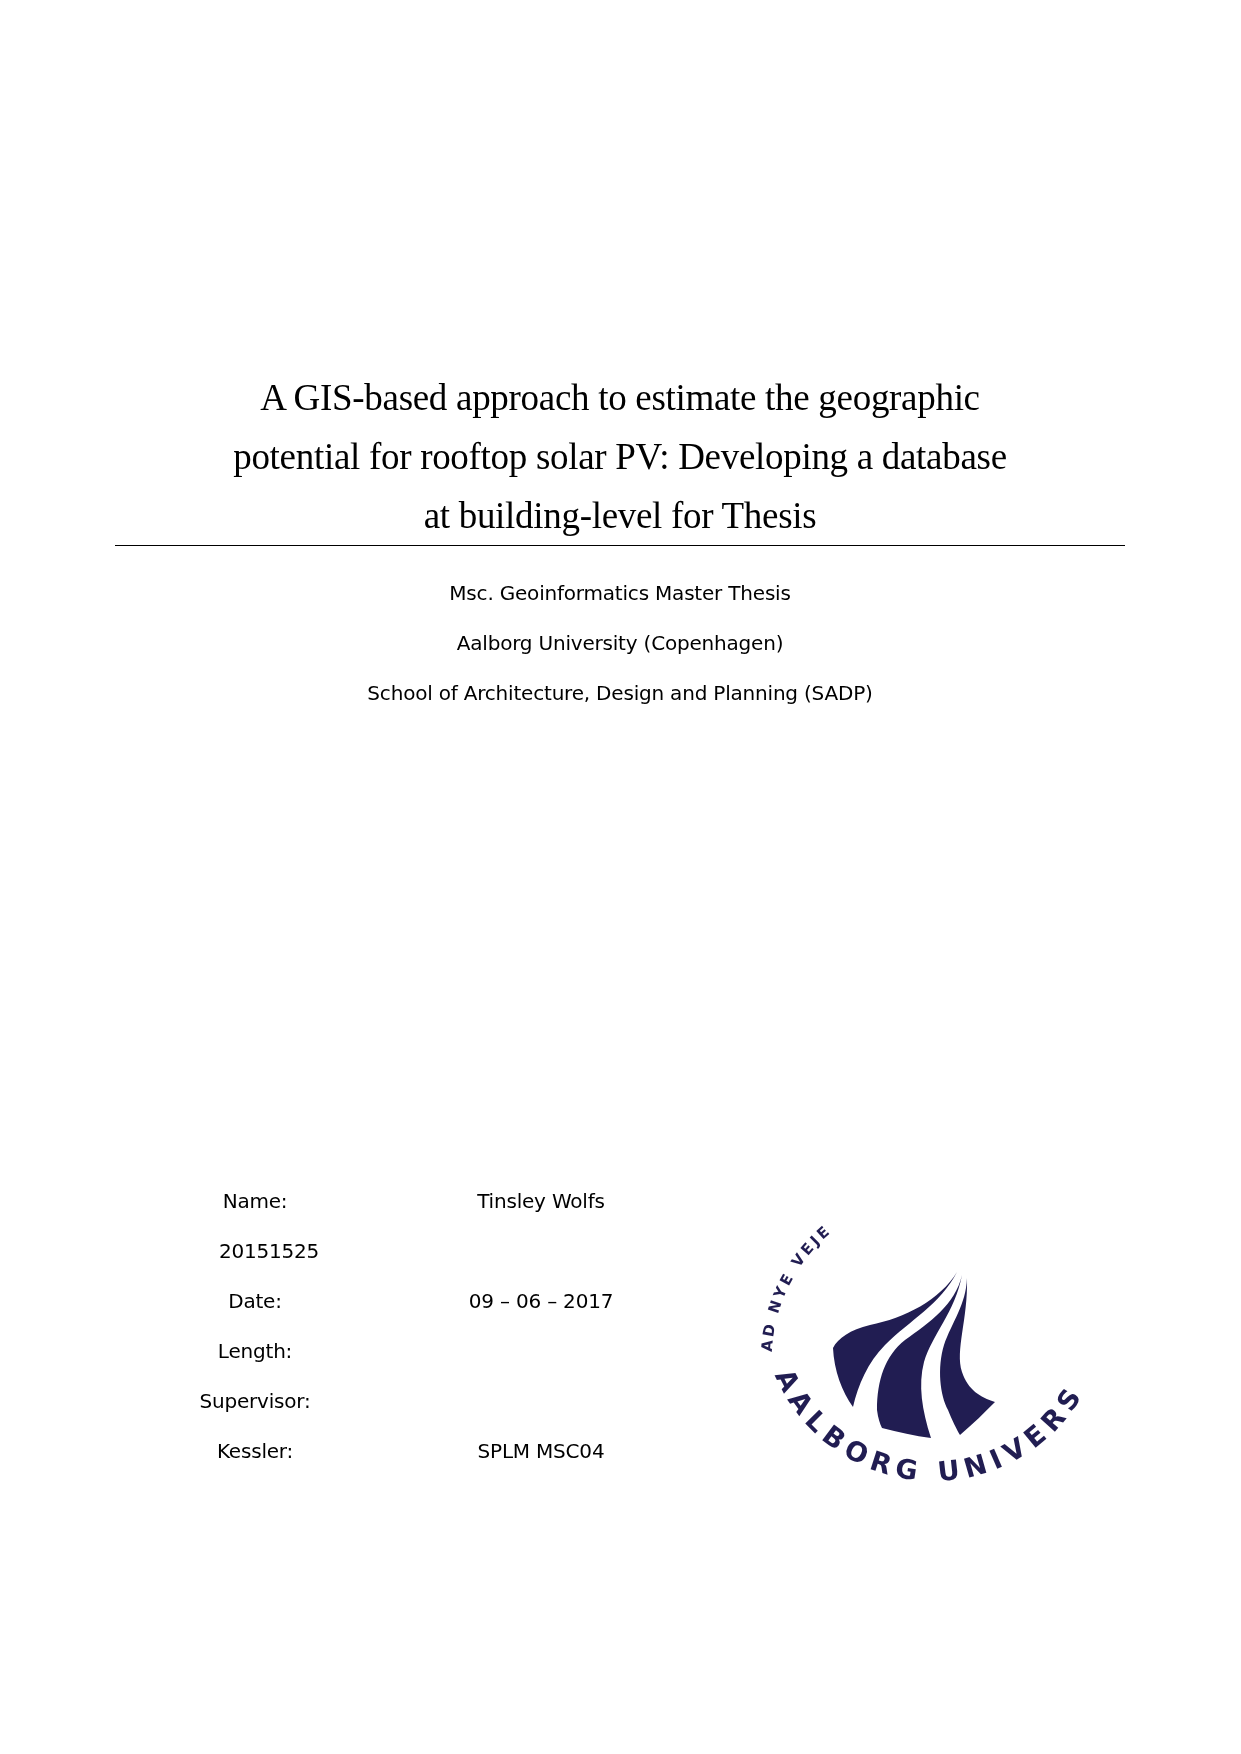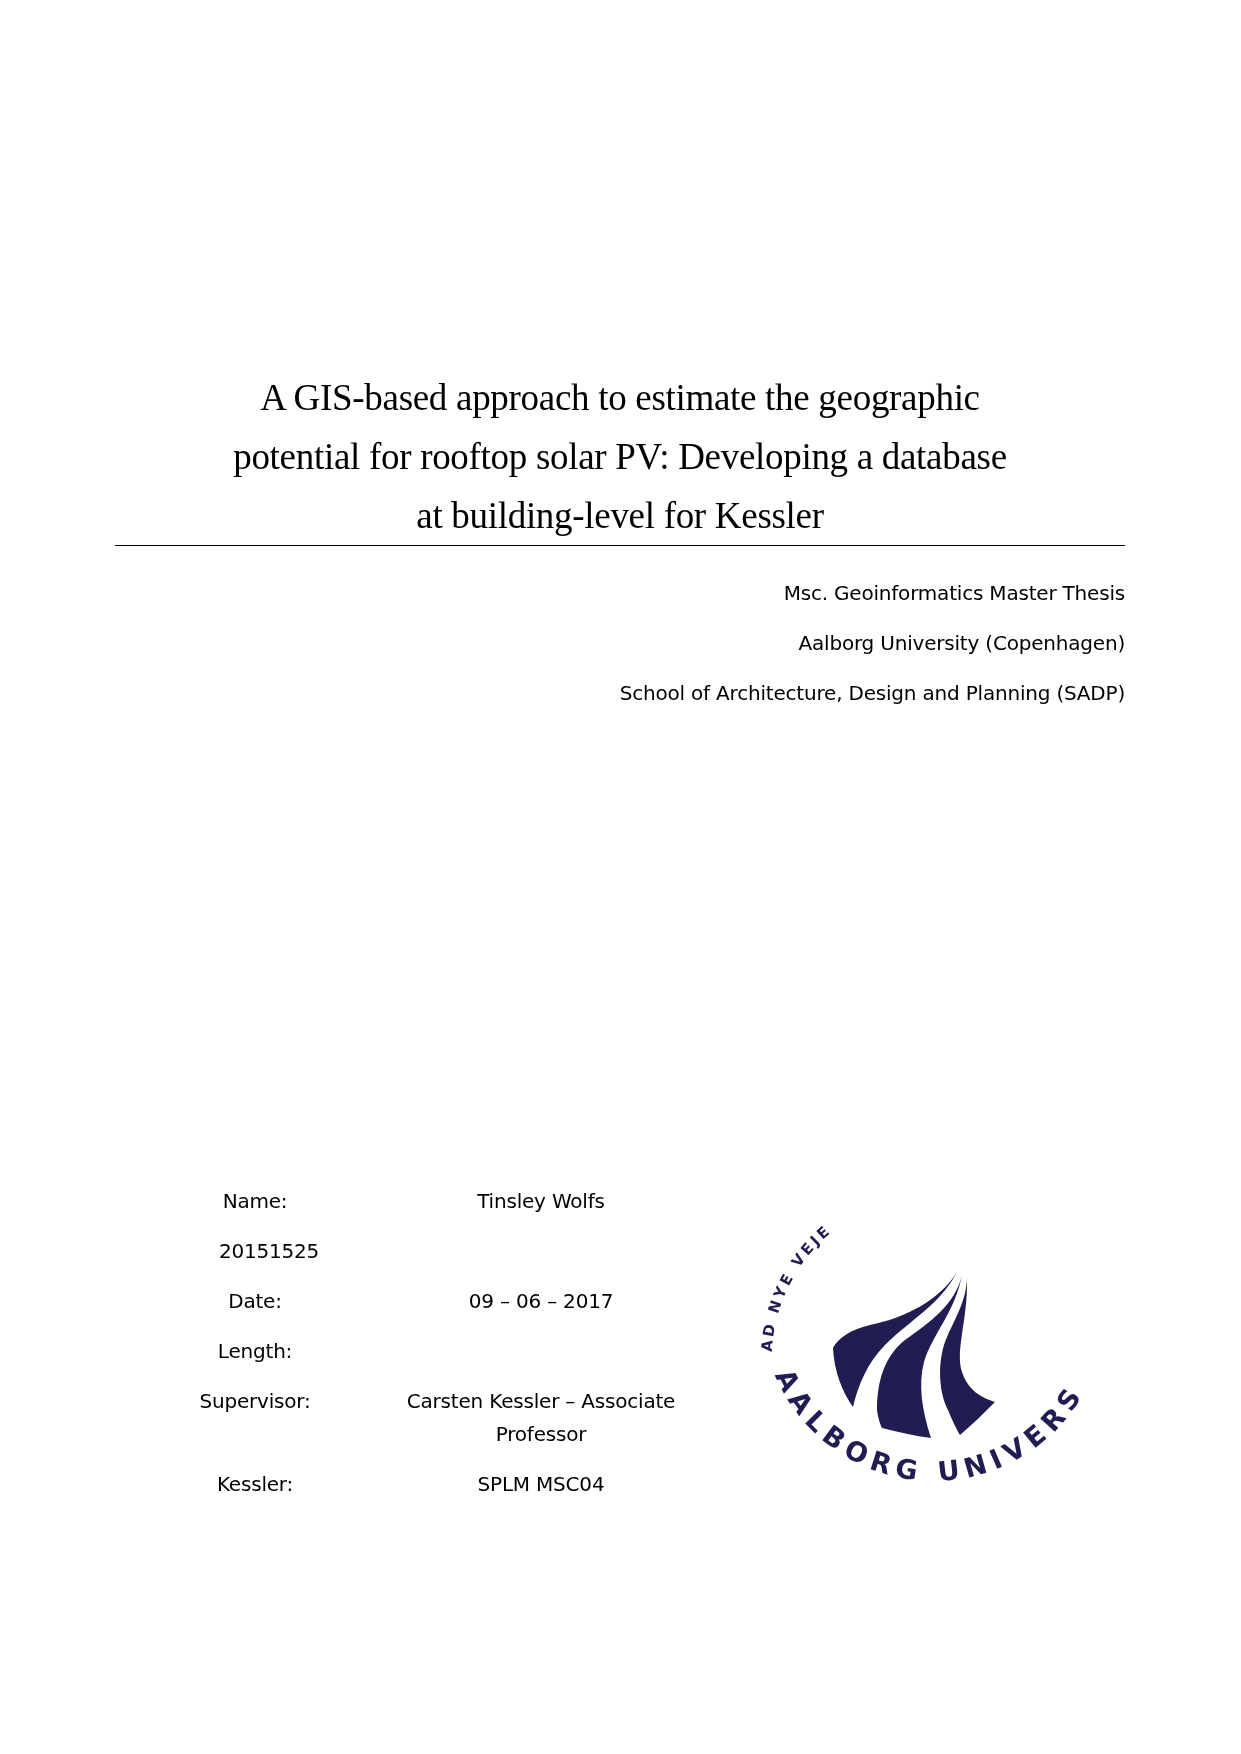--- a/index.html
+++ b/index.html
@@ -35,21 +35,21 @@
     top: 545px;
     width: 1010px;
     height: 0;
     border-top: 1.5px solid #000;
   }
   .subtitles {
     position: absolute;
     left: 115px;
     width: 1010px;
     top: 568px;
-    text-align: right;
+    text-align: center;
   }
   .subtitle {
     font-size: 20px;
     line-height: 50px;
     height: 50px;
     white-space: nowrap;
     letter-spacing: -0.2px;
   }
   .info {
     position: absolute;
@@ -74,21 +74,21 @@
     width: 360px;
     height: 340px;
   }
 </style>
 </head>
 <body>
 
 <h1 class="title">
   <span class="line">A GIS-based approach to estimate the geographic</span>
   <span class="line">potential for rooftop solar PV: Developing a database</span>
-  <span class="line">at building-level for Kessler</span>
+  <span class="line">at building-level for Thesis</span>
 </h1>
 
 <div class="rule"></div>
 
 <div class="subtitles">
   <div class="subtitle">Msc. Geoinformatics Master Thesis</div>
   <div class="subtitle">Aalborg University (Copenhagen)</div>
   <div class="subtitle">School of Architecture, Design and Planning (SADP)</div>
 </div>
 
@@ -102,21 +102,20 @@
   </div>
   <div class="row">
     <span class="label">Date:</span>
     <span class="value">09 – 06 – 2017</span>
   </div>
   <div class="row">
     <span class="label">Length:</span>
   </div>
   <div class="row">
     <span class="label">Supervisor:</span>
-    <span class="value">Carsten Kessler – Associate Professor</span>
   </div>
   <div class="row">
     <span class="label">Kessler:</span>
     <span class="value">SPLM MSC04</span>
   </div>
 </div>
 
 <div class="logo">
   <svg width="360" height="340" viewBox="740 1210 360 340" xmlns="http://www.w3.org/2000/svg">
     <defs>

